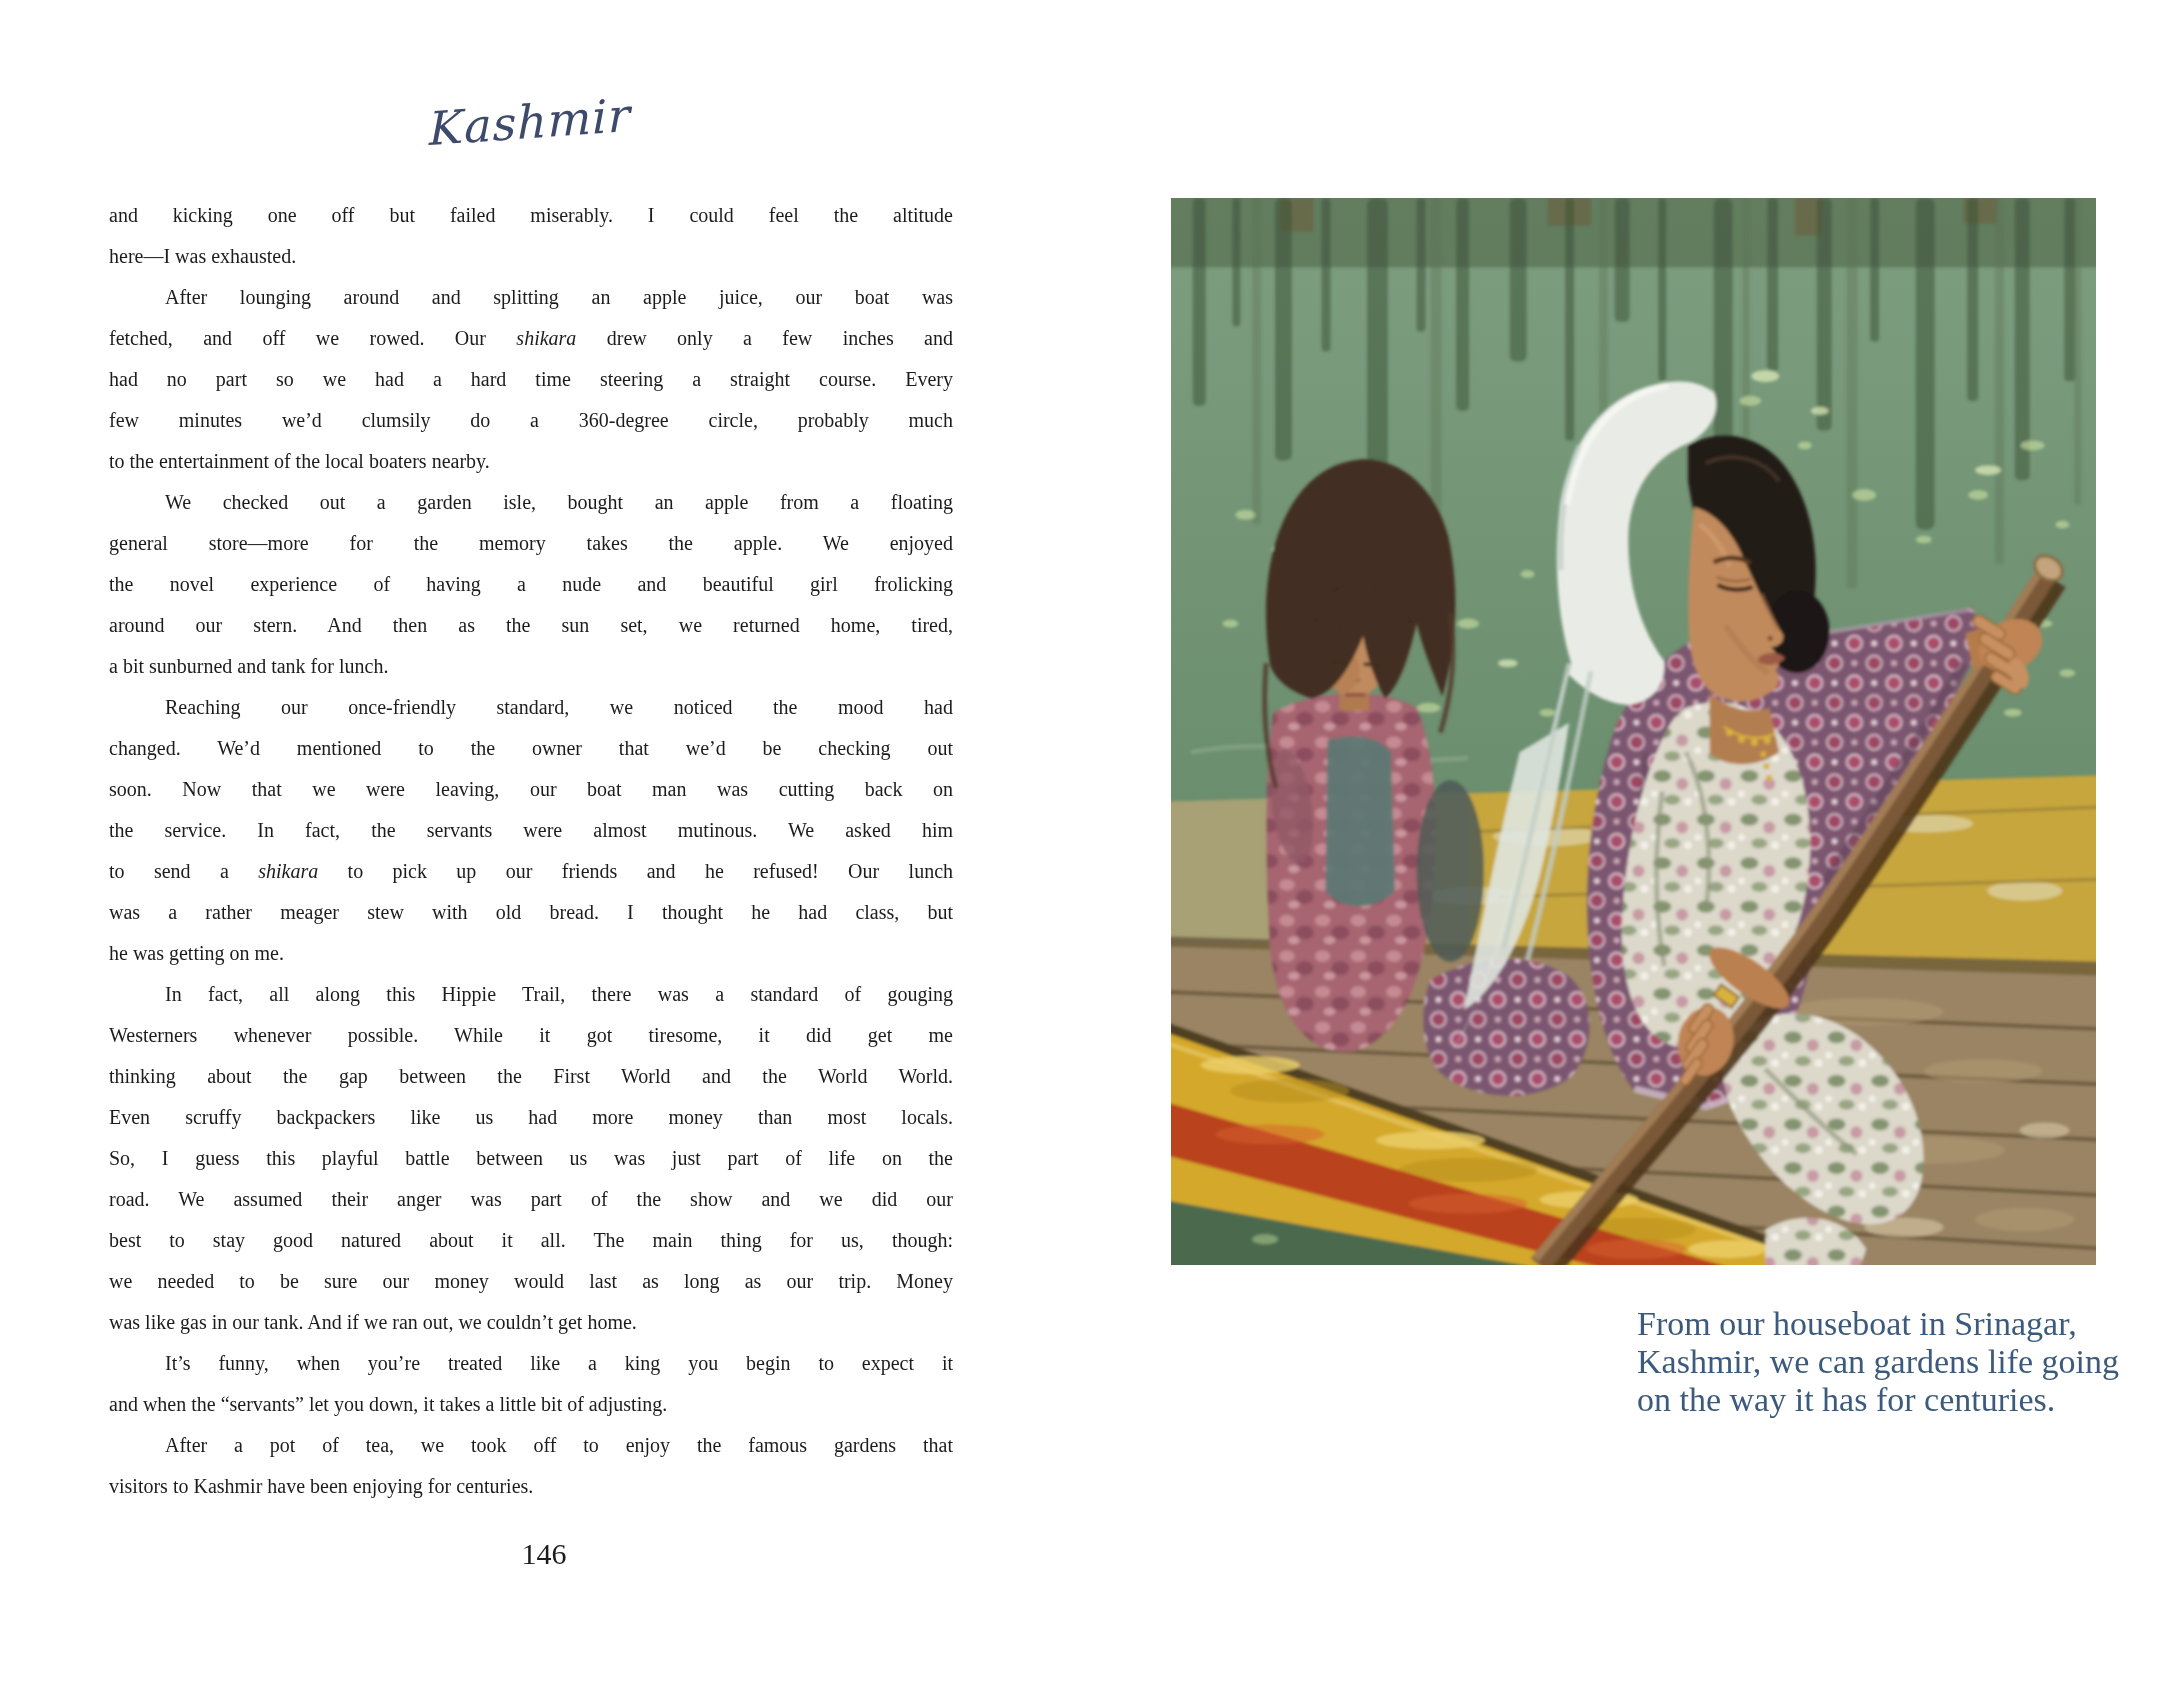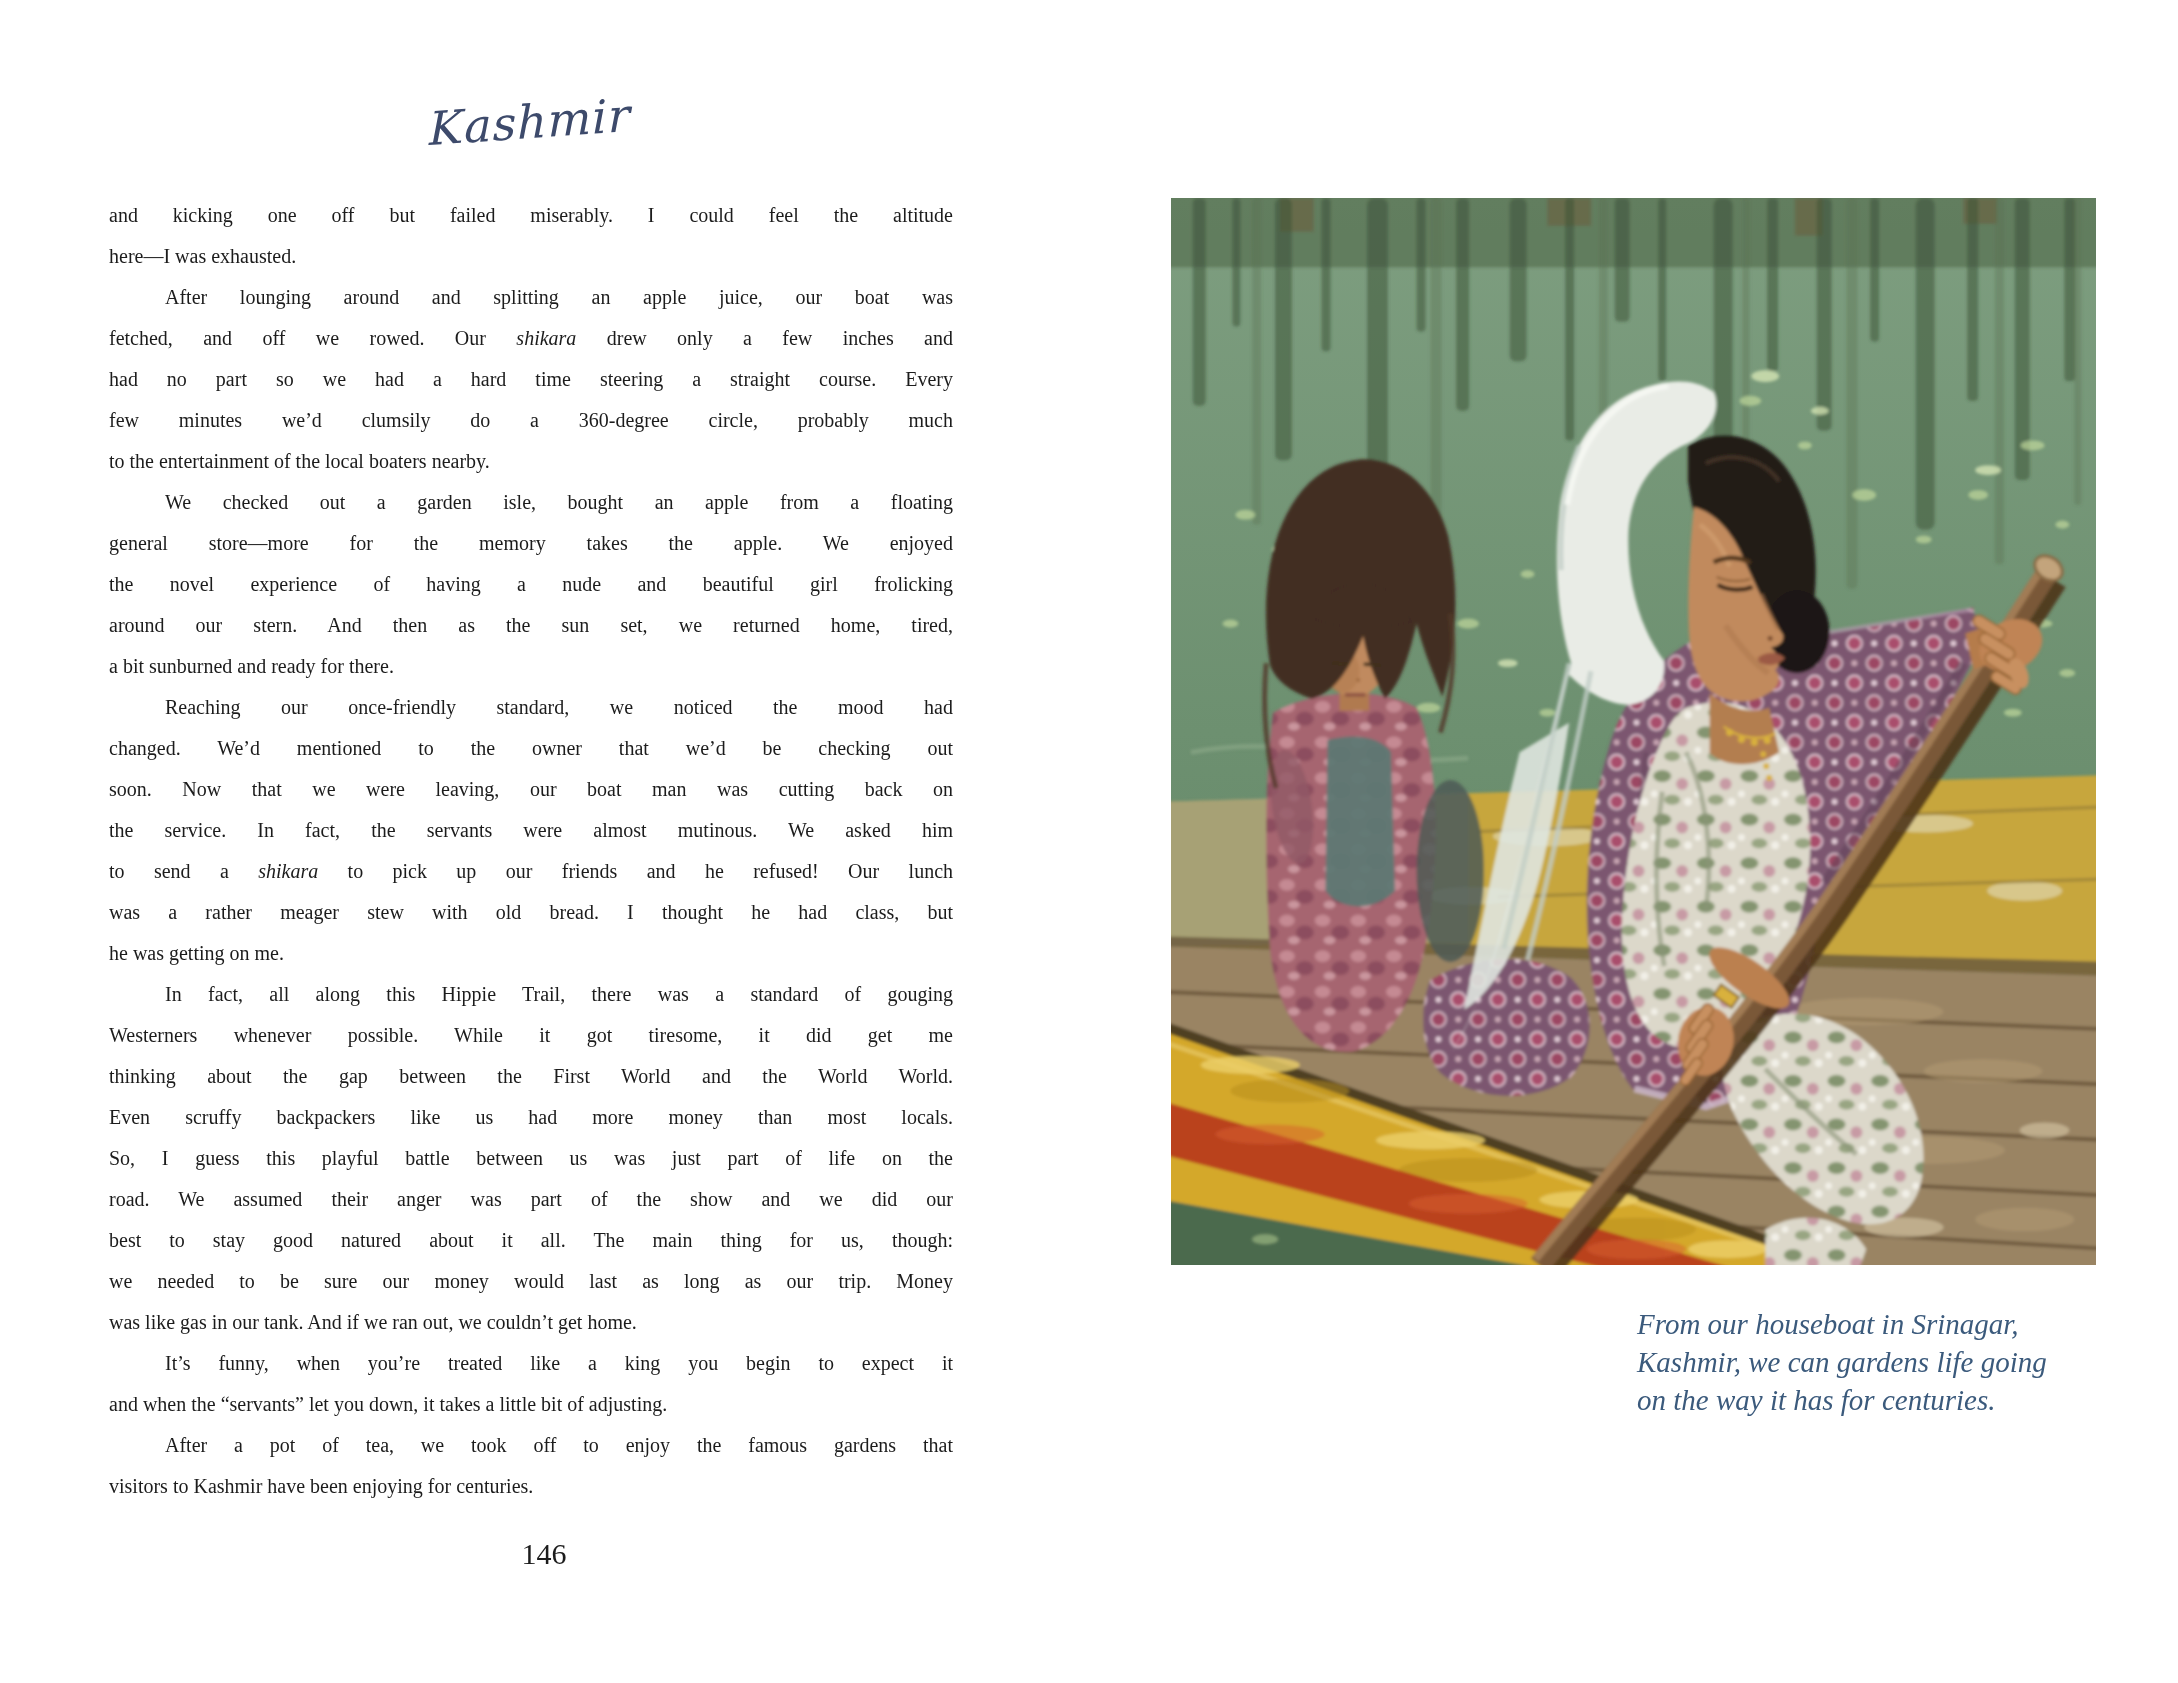--- a/index.html
+++ b/index.html
@@ -29,21 +29,21 @@
   .page-num{
     position:absolute;left:544px;top:1537px;transform:translateX(-50%);
     font-size:30px;color:var(--body-ink,#1c1c1c);
   }
   figure.photo{
     position:absolute;left:1171px;top:198px;width:925px;height:1067px;margin:0;
   }
   figure.photo svg{display:block;width:100%;height:100%;}
   .caption{
     position:absolute;left:1637px;top:1305px;width:446px;
-    font-style:italic;font-size:29px;line-height:38px;
+    font-size:34px;line-height:38px;
     color:var(--caption-ink,#3b5a7c);
   }
   .caption .cap-line{white-space:nowrap;}
 </style>
 </head>
 <body>
 
 <div class="running-head">Kashmir</div>
 
 <div class="text-col" id="text-col">
@@ -51,21 +51,21 @@
     <div class="line para-end">here—I was exhausted.</div>
     <div class="line indent">After lounging around and splitting an apple juice, our boat was</div>
     <div class="line">fetched, and off we rowed. Our <i>shikara</i> drew only a few inches and</div>
     <div class="line">had no part so we had a hard time steering a straight course. Every</div>
     <div class="line">few minutes we’d clumsily do a 360-degree circle, probably much</div>
     <div class="line para-end">to the entertainment of the local boaters nearby.</div>
     <div class="line indent">We checked out a garden isle, bought an apple from a floating</div>
     <div class="line">general store—more for the memory takes the apple. We enjoyed</div>
     <div class="line">the novel experience of having a nude and beautiful girl frolicking</div>
     <div class="line">around our stern. And then as the sun set, we returned home, tired,</div>
-    <div class="line para-end">a bit sunburned and ready for there.</div>
+    <div class="line para-end">a bit sunburned and tank for lunch.</div>
     <div class="line indent">Reaching our once-friendly standard, we noticed the mood had</div>
     <div class="line">changed. We’d mentioned to the owner that we’d be checking out</div>
     <div class="line">soon. Now that we were leaving, our boat man was cutting back on</div>
     <div class="line">the service. In fact, the servants were almost mutinous. We asked him</div>
     <div class="line">to send a <i>shikara</i> to pick up our friends and he refused! Our lunch</div>
     <div class="line">was a rather meager stew with old bread. I thought he had class, but</div>
     <div class="line para-end">he was getting on me.</div>
     <div class="line indent">In fact, all along this Hippie Trail, there was a standard of gouging</div>
     <div class="line">Westerners whenever possible. While it got tiresome, it did get me</div>
     <div class="line">thinking about the gap between the First World and the World World.</div>

